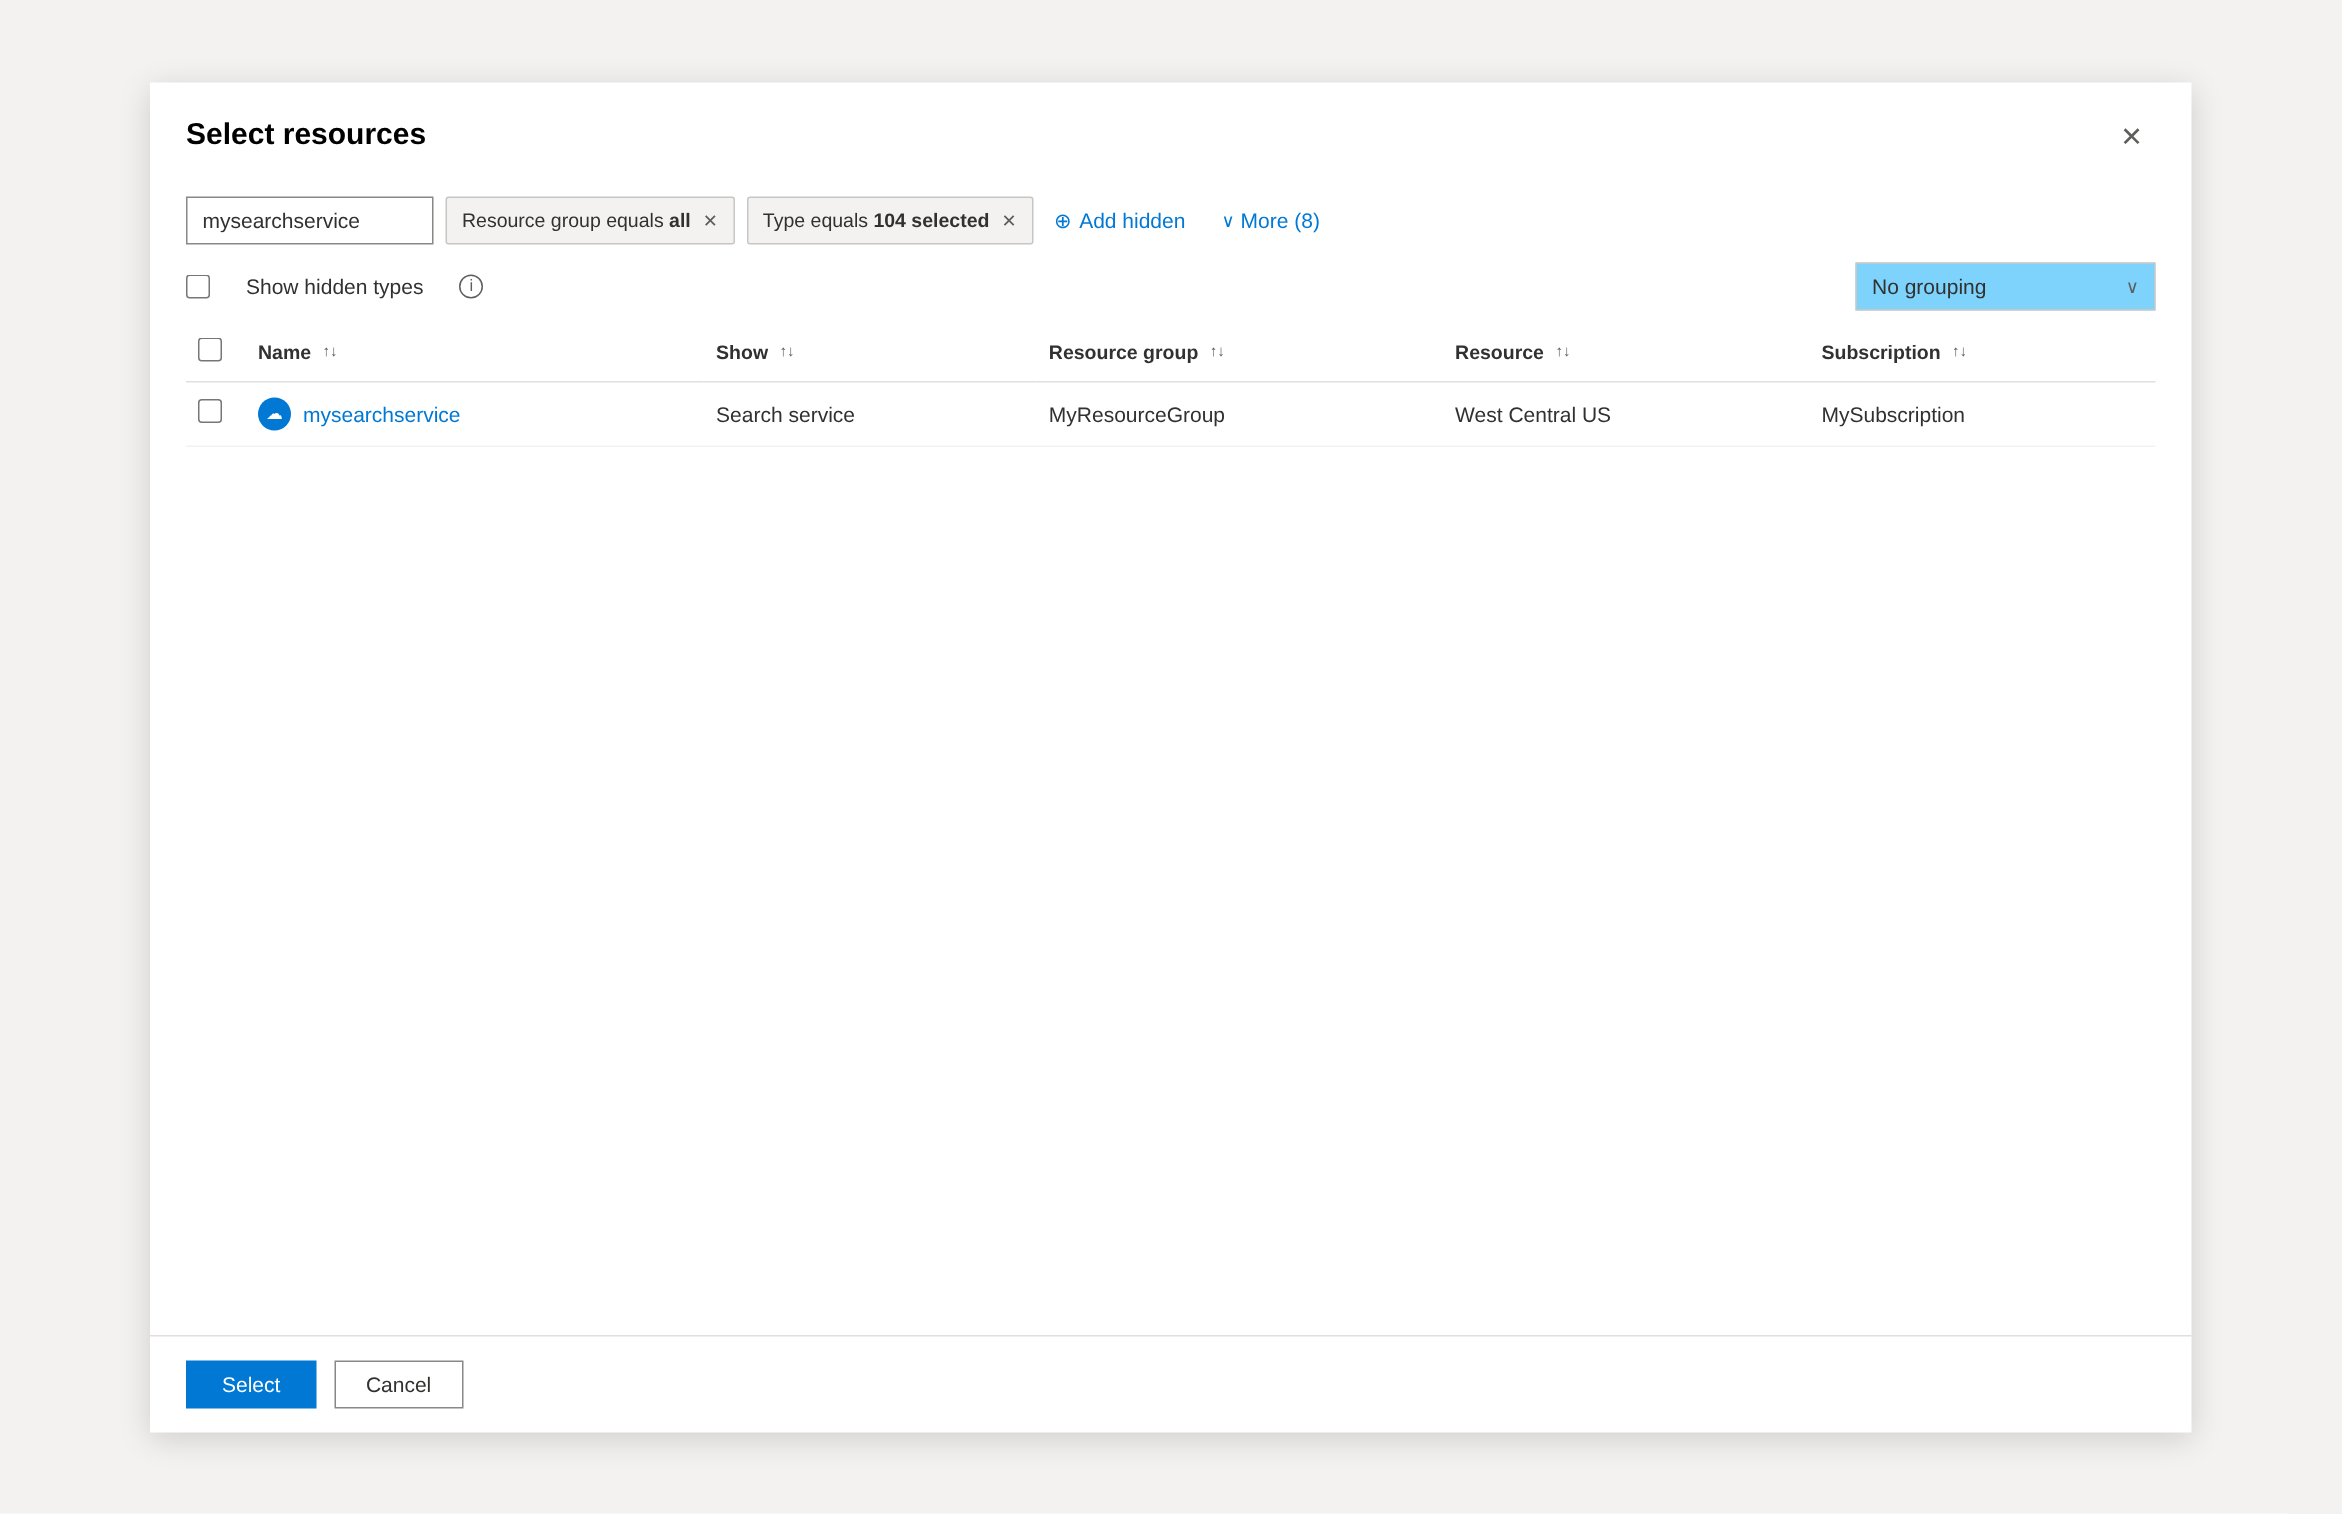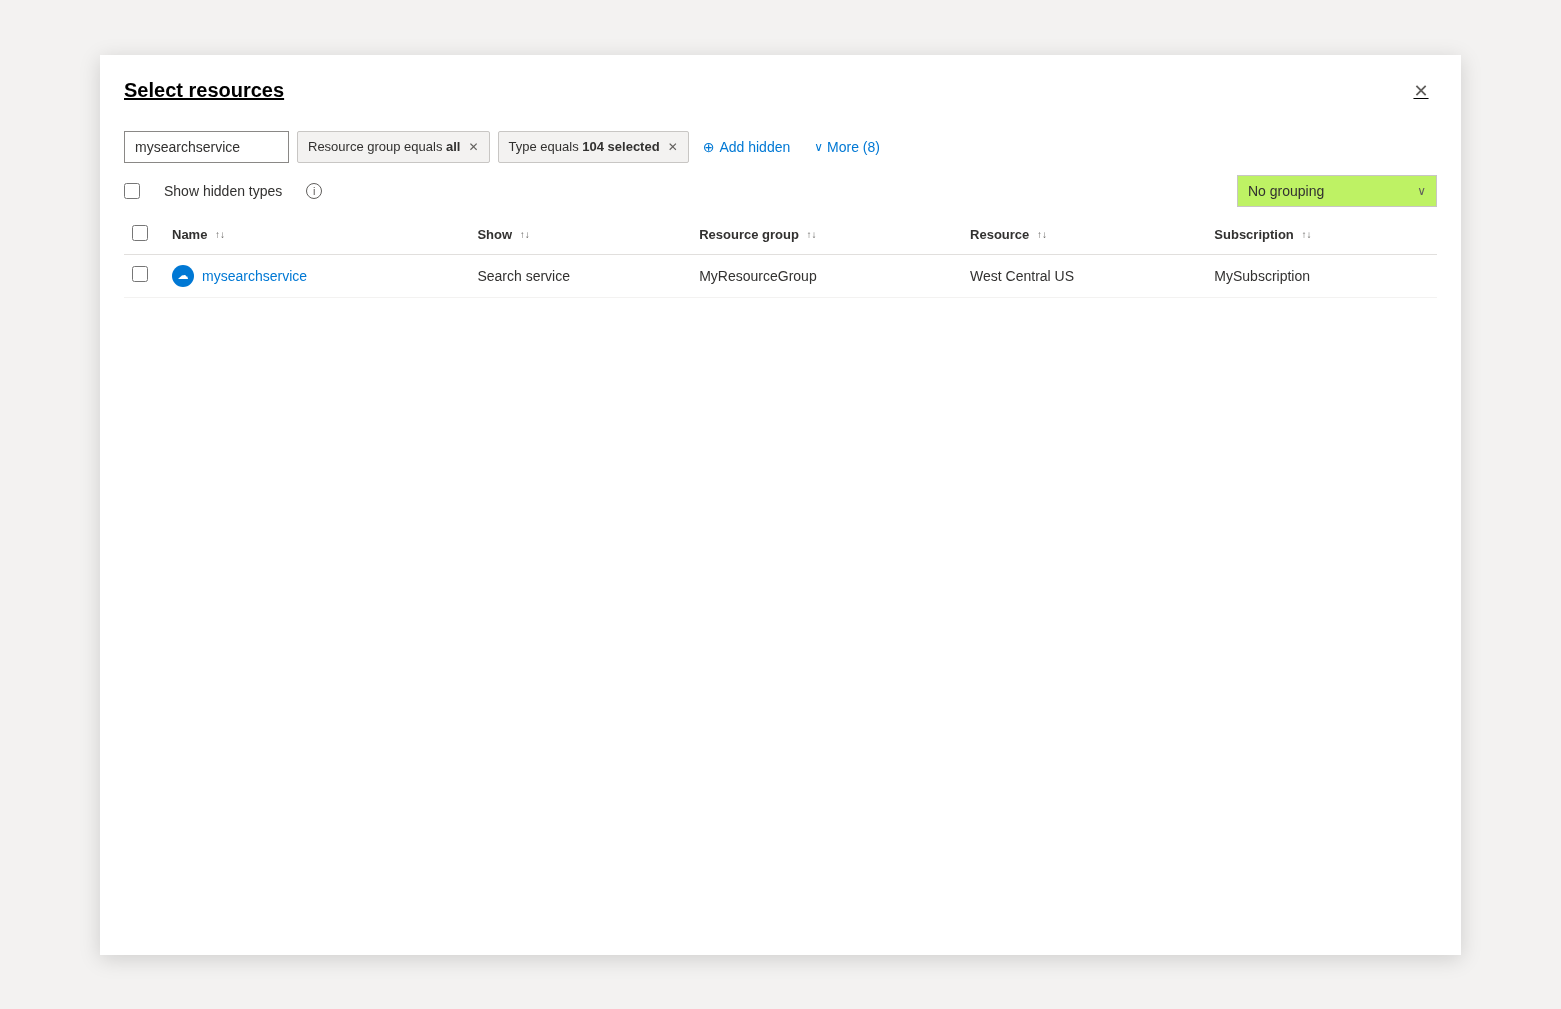--- a/index.html
+++ b/index.html
@@ -20,21 +20,20 @@
       display: flex;
       flex-direction: column;
       box-shadow: 0 4px 20px rgba(0,0,0,0.15);
     }
     .dialog-header {
       display: flex;
       align-items: center;
       justify-content: space-between;
       padding: 20px 24px 16px 24px;
       border-bottom: none;
-      text-decoration: underline;
     }
     .dialog-title {
       font-size: 20px;
       font-weight: 600;
       color: #000000;
     }
     .close-btn {
       background: none;
       border: none;
       cursor: pointer;
@@ -145,21 +144,21 @@
       cursor: pointer;
     }
     .grouping-select {
       display: flex;
       align-items: center;
       gap: 8px;
       border: 1px solid #c8c6c4;
       padding: 4px 10px;
       cursor: pointer;
       font-size: 14px;
-      background: #bef264;
+      background: #7dd3fc;
       min-width: 200px;
       height: 32px;
       justify-content: space-between;
       color: #323130;
     }
     .table-container {
       flex: 1;
       padding: 0 24px;
       overflow: auto;
     }
@@ -357,13 +356,17 @@
       </td>
       <td>Search service</td>
       <td>MyResourceGroup</td>
       <td>West Central US</td>
       <td>MySubscription</td>
     </tr>
         </tbody>
     </table>
   </div>
 
+  <div class="dialog-footer">
+    <button class="btn-select">Select</button>
+    <button class="btn-cancel">Cancel</button>
+  </div>
 </div>
 
 </body></html>

